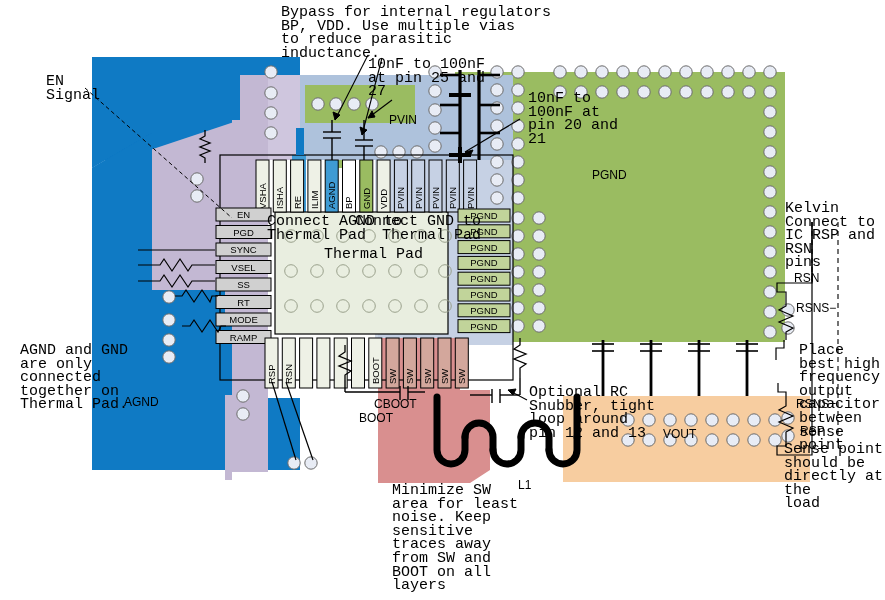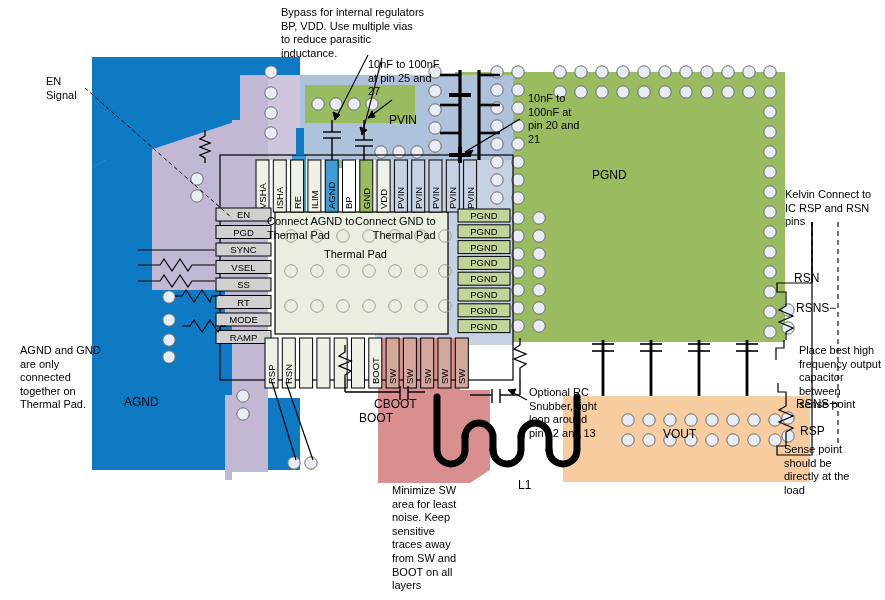--- a/index.html
+++ b/index.html
@@ -1,19 +1,19 @@
 <!DOCTYPE html>
 <html><head>
 <meta charset="utf-8">
 <style>
   html,body{margin:0;padding:0;background:#ffffff;}
   body{width:885px;height:600px;font-family:"Liberation Sans",sans-serif;}
   #stage{position:relative;width:885px;height:600px;overflow:hidden;background:#fff;}
   #stage svg{position:absolute;left:0;top:0;}
-  .note{position:absolute;font-family:Liberation Sans, sans-serif;font-size:11px;color:#000;line-height:13.6px;white-space:pre-line;}
+  .note{position:absolute;font-family:Liberation Mono, monospace;font-size:15px;color:#000;line-height:13.6px;white-space:pre-line;}
   .planelabel{position:absolute;font-family:"Liberation Sans",sans-serif;font-size:12px;color:#000;}
   .pinlabel{font-family:"Liberation Sans",sans-serif;font-size:9.5px;fill:#000;}
 </style>
 </head>
 <body>
 
 <div id="stage">
 
 <svg width="885" height="600" viewBox="0 0 885 600">
   <defs>
@@ -501,21 +501,21 @@
 BP, VDD. Use multiple vias
 to reduce parasitic
 inductance.</div>
 <div class="note" style="left:368px;top:58px;">10nF to 100nF
 at pin 25 and
 27</div>
 <div class="note" style="left:528px;top:92px;">10nF to
 100nF at
 pin 20 and
 21</div>
-<div class="note" style="left:785px;top:188px;">Kelvin Connect to
+<div class="note" style="left:785px;top:202px;">Kelvin Connect to
 IC RSP and RSN
 pins</div>
 <div class="note" style="left:784px;top:344px;margin-left:15px;">Place best high
 frequency output
 capacitor between
 sense point</div>
 <div class="note" style="left:784px;top:443px;">Sense point
 should be
 directly at the
 load</div>

